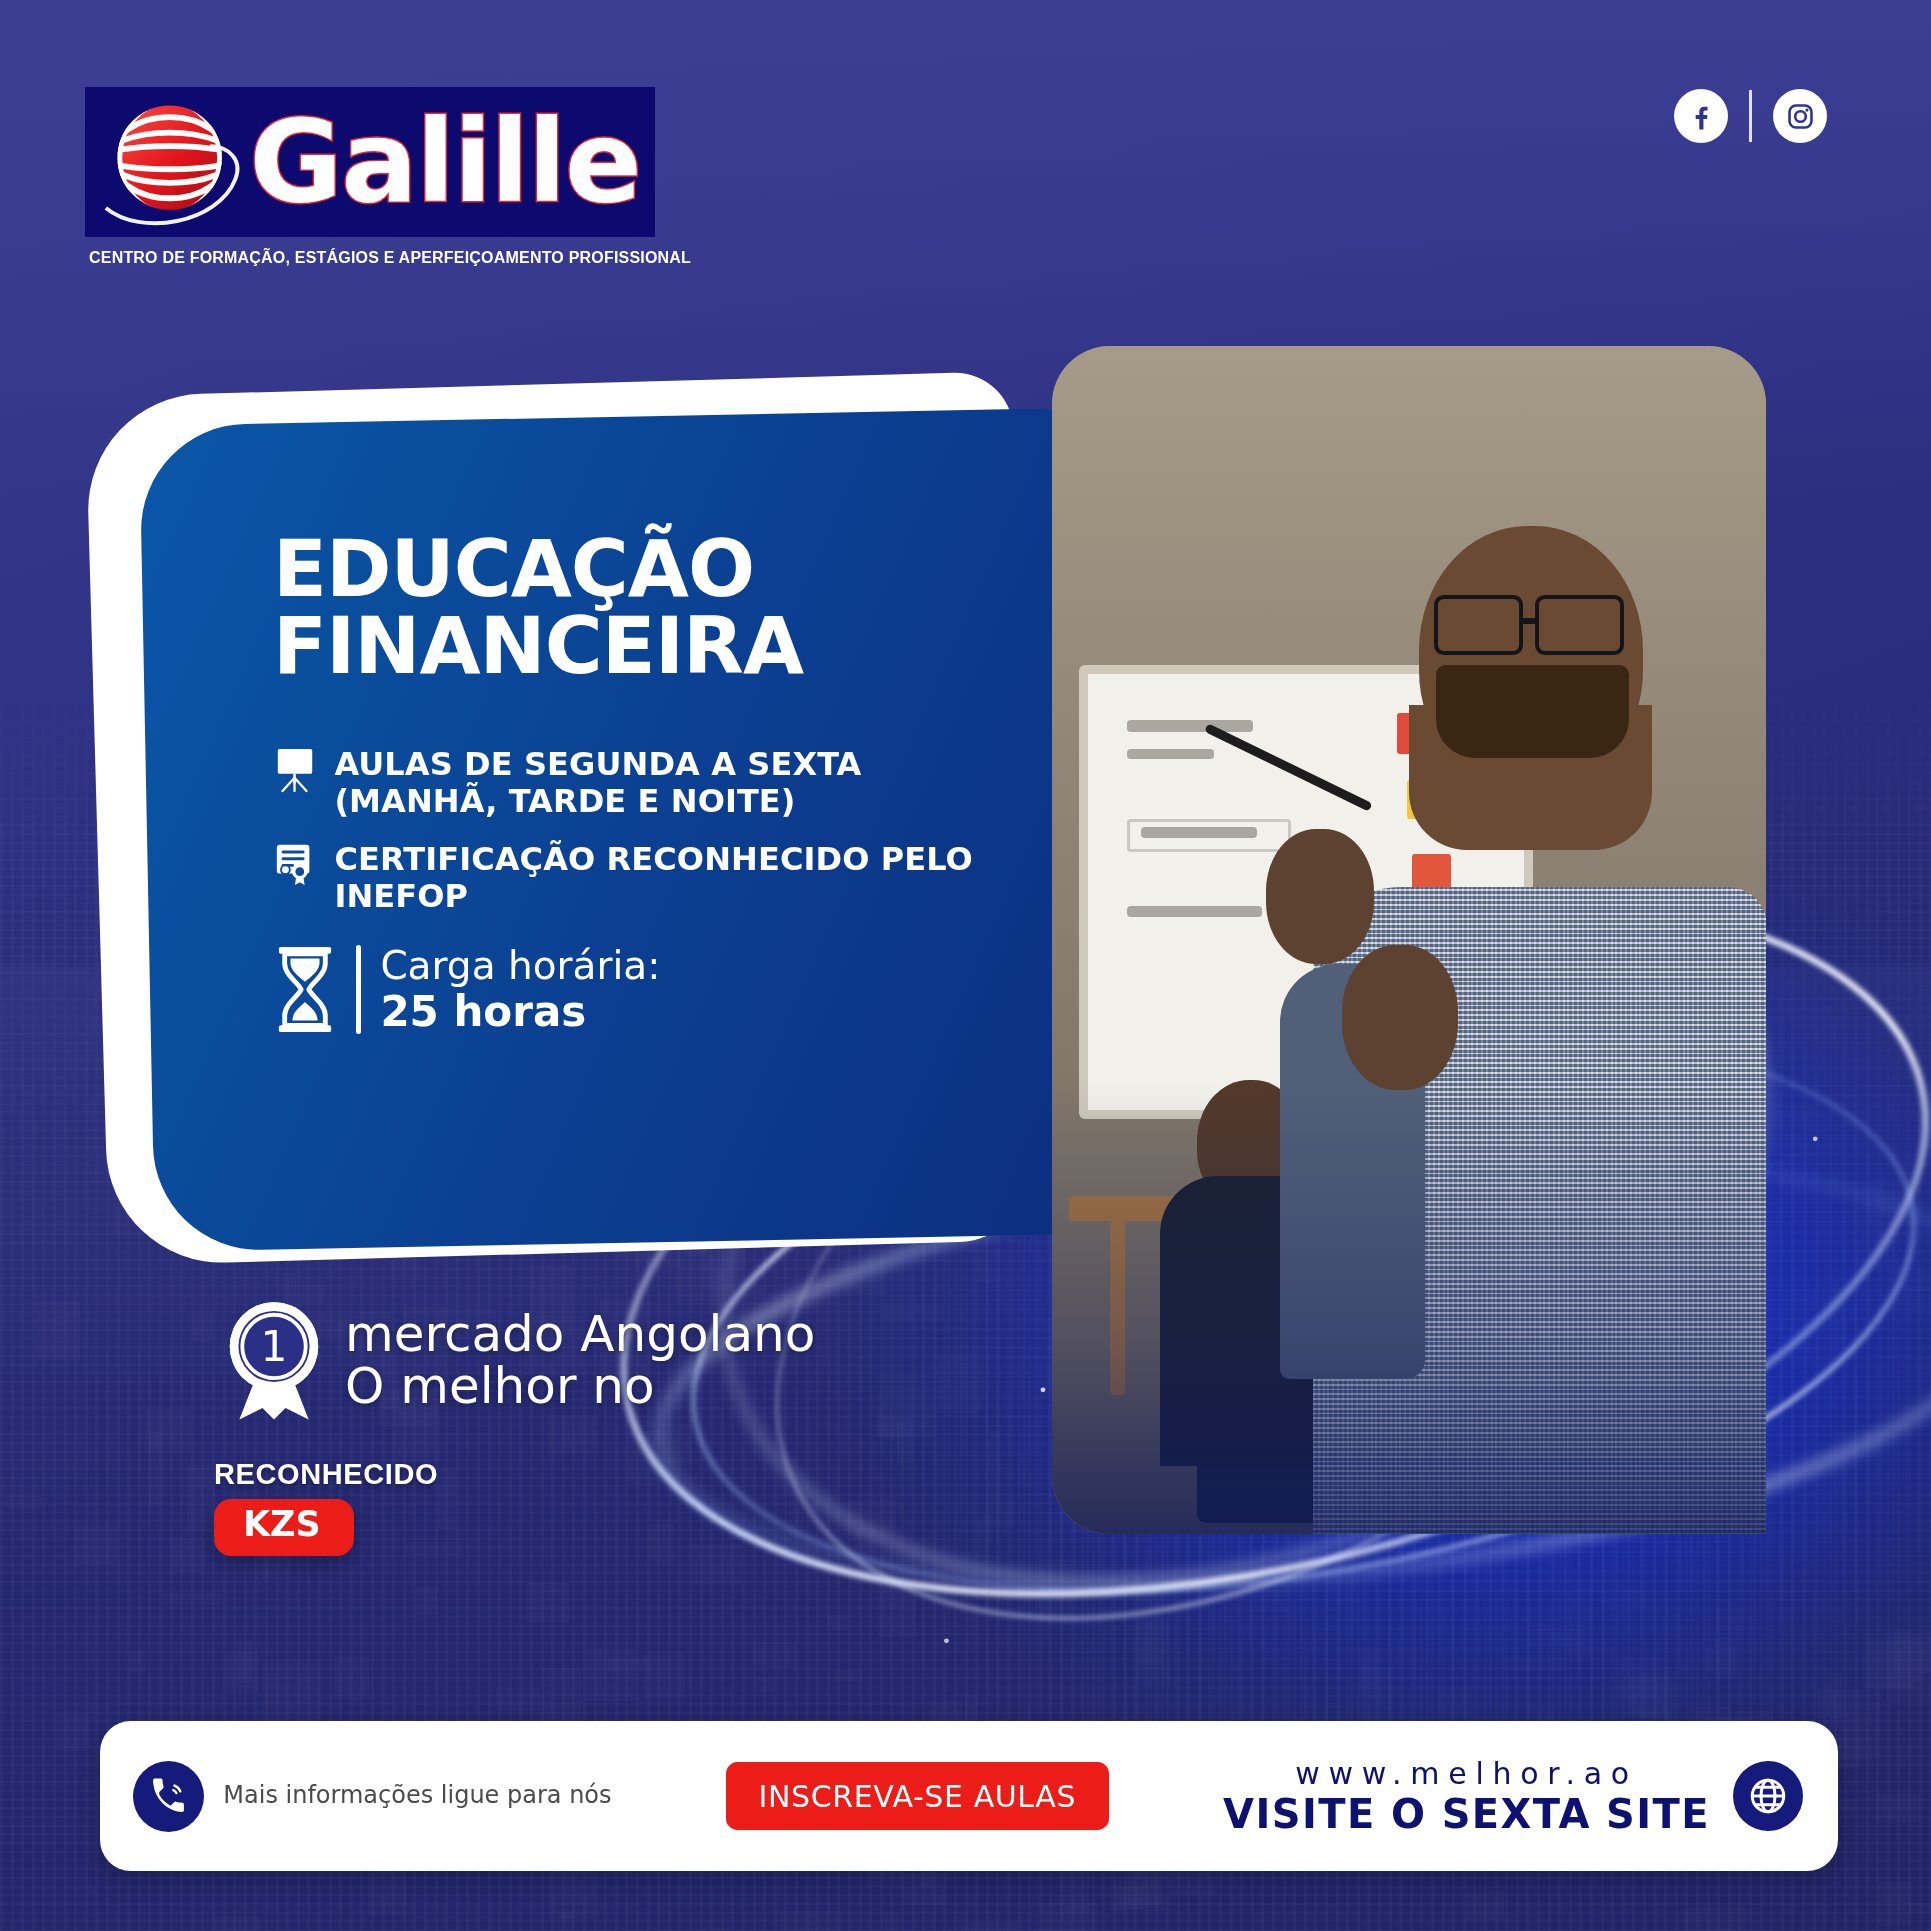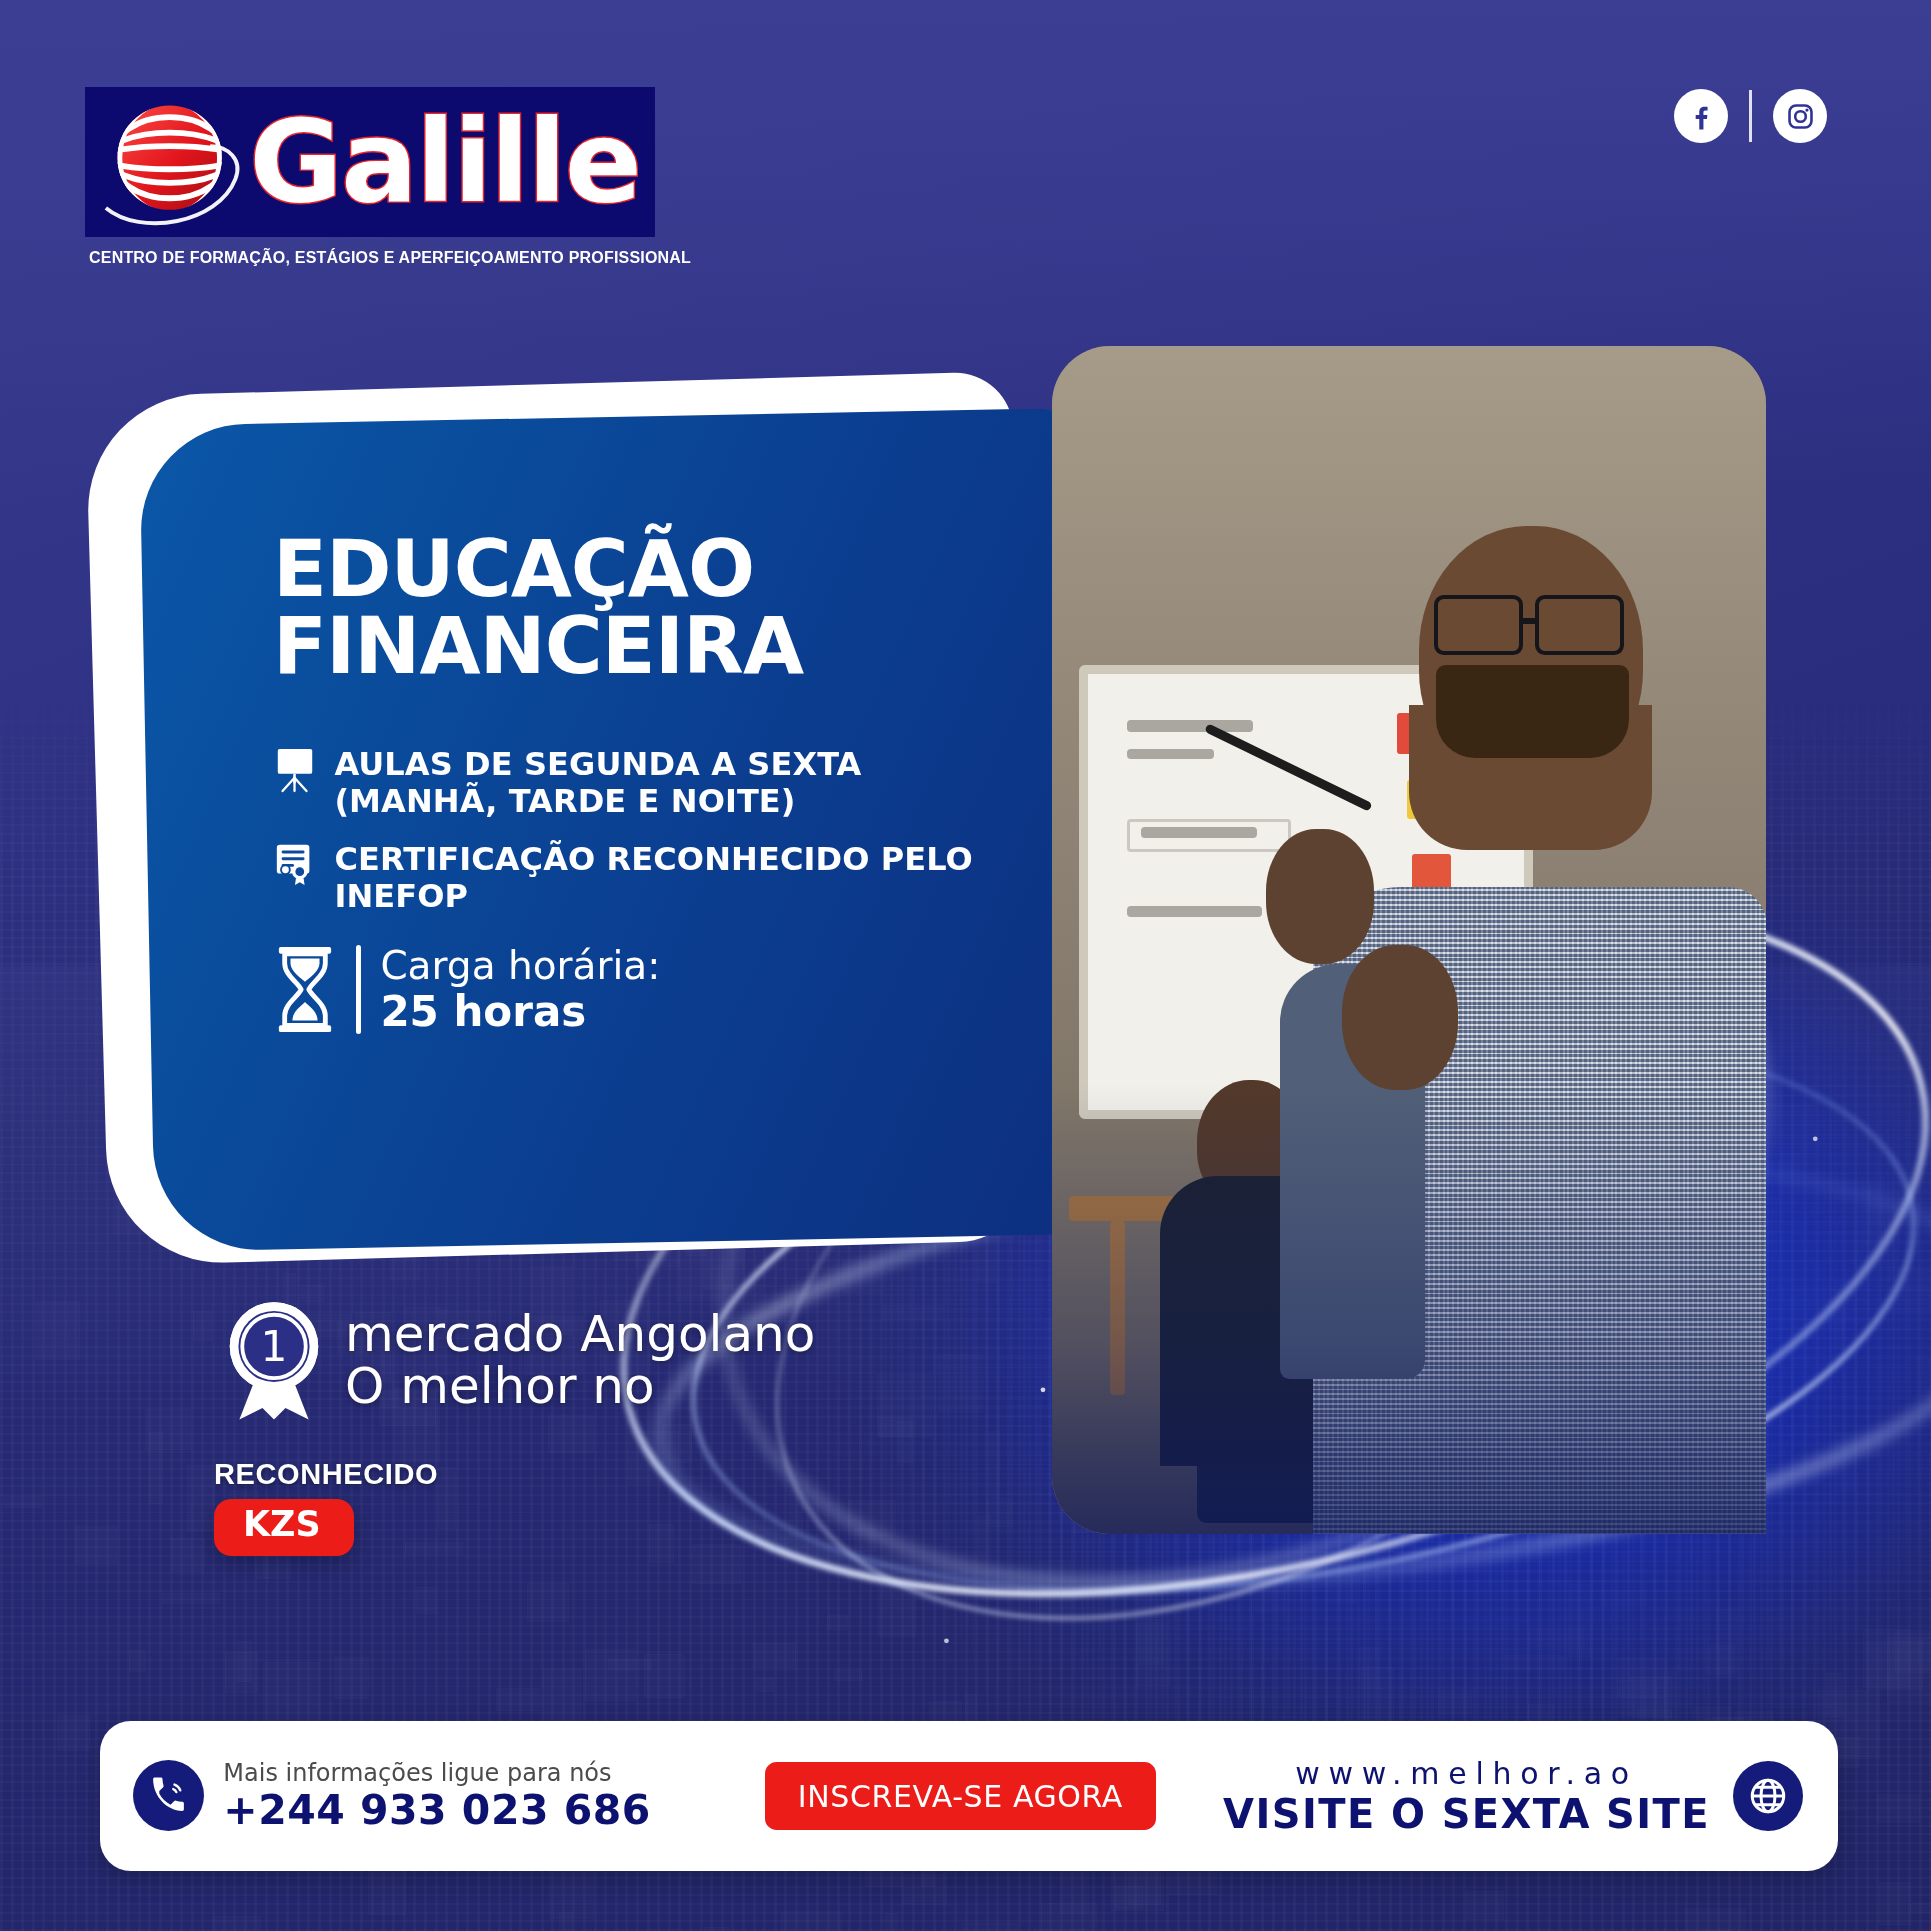--- a/index.html
+++ b/index.html
@@ -645,25 +645,24 @@
   <div class="f-phone">
     <span class="f-phone-ic">
       <svg width="41" height="41" viewBox="0 0 24 24" fill="#fff">
         <path d="M6.6 10.8c1.4 2.8 3.8 5.1 6.6 6.6l2.2-2.2c.3-.3.7-.4 1-.2 1.1.4 2.4.6 3.6.6.6 0 1 .4 1 1V20c0 .6-.4 1-1 1C11.3 21 3 12.7 3 2.5c0-.6.4-1 1-1h3.5c.6 0 1 .4 1 1 0 1.3.2 2.5.6 3.6.1.3 0 .7-.2 1l-2.3 2.2z"></path>
         <path d="M15.5 5.6a5.6 5.6 0 0 1 3.4 3.4" stroke="#fff" stroke-width="1.4" fill="none" stroke-linecap="round"></path>
         <path d="M14.8 8.2a3 3 0 0 1 1.8 1.8" stroke="#fff" stroke-width="1.4" fill="none" stroke-linecap="round"></path>
       </svg>
     </span>
     <span>
       <div class="f-more">Mais informações ligue para nós</div>
-      <div class="f-num">+244 933 023 686</div>
     </span>
   </div>
 
-  <button class="cta">INSCREVA-SE AGORA</button>
+  <button class="cta">INSCREVA-SE AULAS</button>
 
   <div class="f-site">
     <span>
       <div class="f-url">www.melhor.ao</div>
       <div class="f-visit">VISITE O SEXTA SITE</div>
     </span>
     <span class="f-globe">
       <svg width="42" height="42" viewBox="0 0 24 24" fill="none" stroke="#fff" stroke-width="1.7">
         <circle cx="12" cy="12" r="9"></circle>
         <ellipse cx="12" cy="12" rx="4" ry="9"></ellipse>

